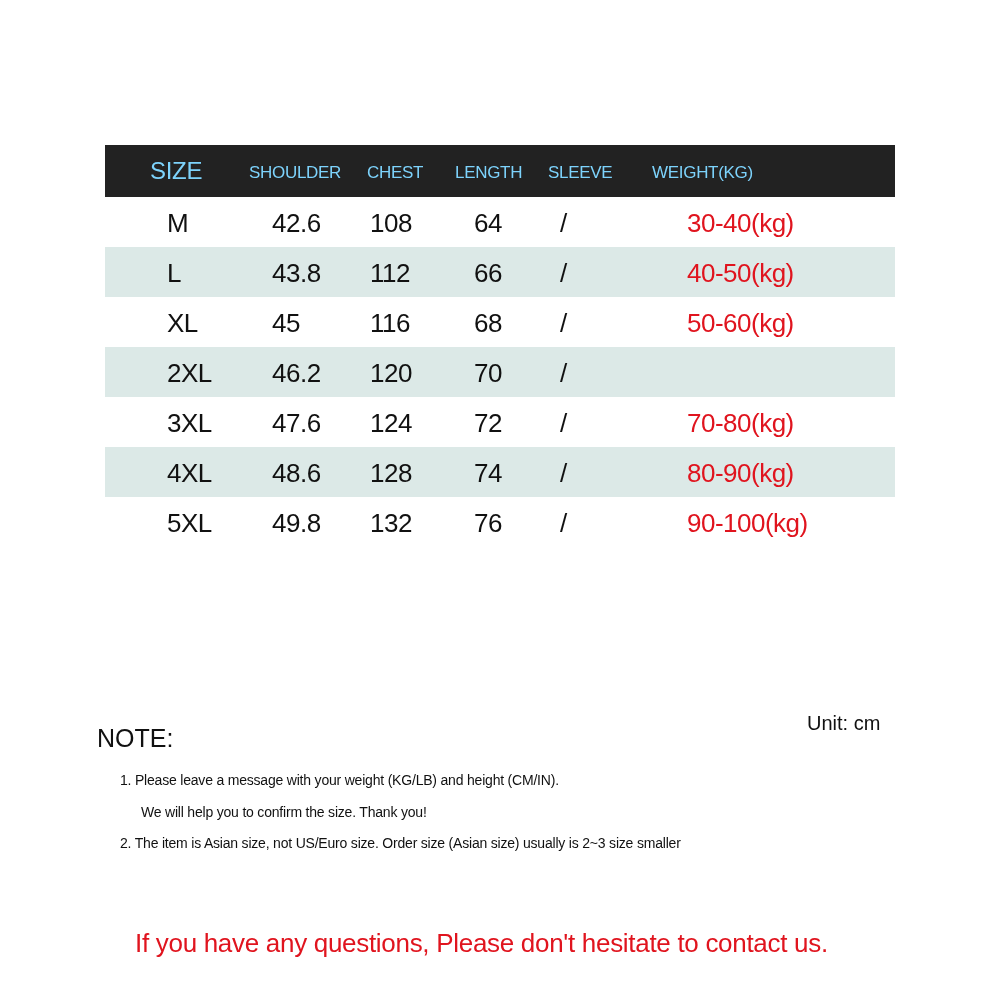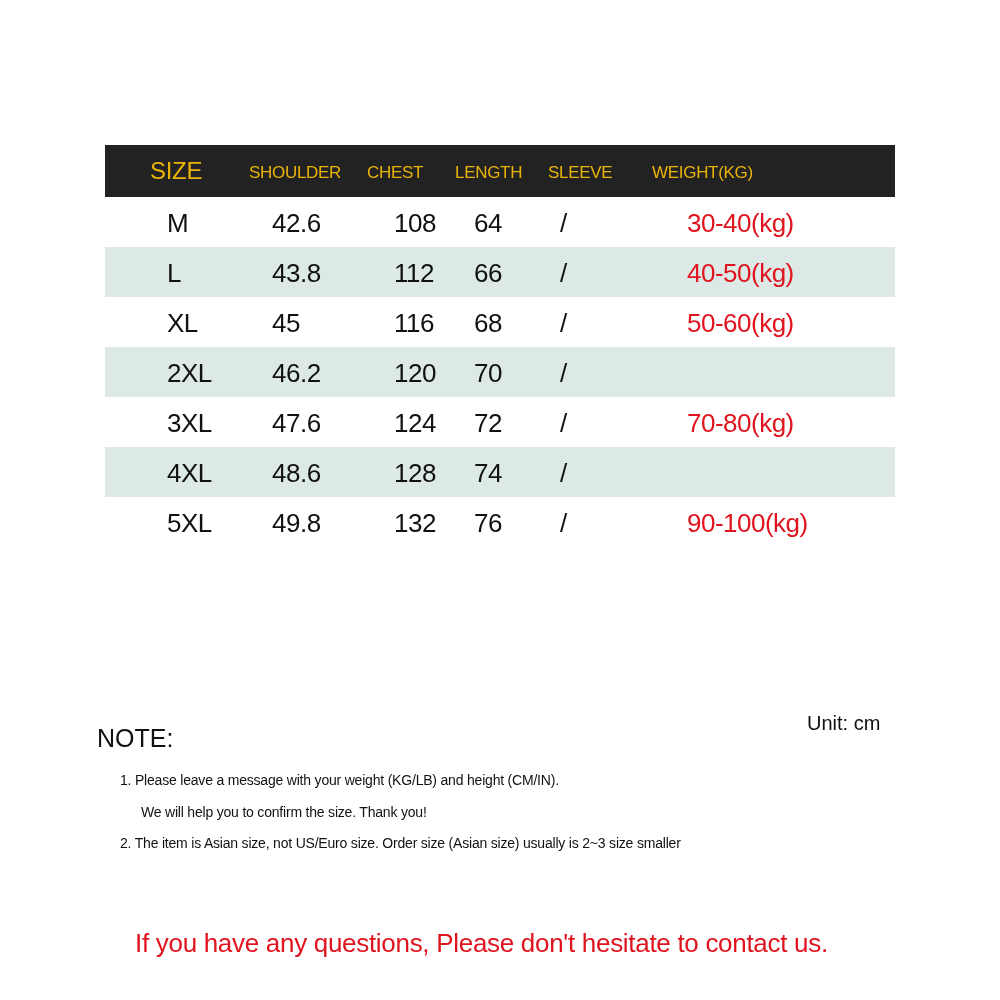--- a/index.html
+++ b/index.html
@@ -1,27 +1,27 @@
 <!DOCTYPE html>
 <html><head>
 <meta charset="utf-8">
 <style>
   html, body { margin: 0; padding: 0; background: #ffffff; }
   body { width: 1000px; height: 1000px; position: relative; overflow: hidden; font-family: "Liberation Sans", "DejaVu Sans", sans-serif; color: #111; }
   .table { position: absolute; left: 105px; top: 145px; width: 790px; }
-  .thead { height: 52px; background: #222222; color: #eab308; position: relative; }
+  .thead { height: 52px; background: #222222; color: #7dd3fc; position: relative; }
   .thead span { position: absolute; top: 0; line-height: 56px; font-size: 17px; letter-spacing: -0.3px; }
   .thead .h-size { font-size: 24px; line-height: 52px; }
   .row { height: 50px; position: relative; font-size: 26px; letter-spacing: -0.5px; }
   .row.alt { background: #dce9e7; }
   .row span { position: absolute; top: 0; line-height: 52px; }
   .row .weight { color: #e0141e; margin-left: 16px; }
   .c-size { left: 62px; }
   .c-shoulder { left: 167px; }
-  .c-chest { left: 265px; margin-left: 24px; }
+  .c-chest { left: 265px; }
   .c-length { left: 369px; }
   .c-sleeve { left: 455px; }
   .c-weight { left: 566px; }
   .h-size { left: 45px; }
   .h-shoulder { left: 144px; }
   .h-chest { left: 262px; }
   .h-length { left: 350px; }
   .h-sleeve { left: 443px; }
   .h-weight { left: 547px; }
   .unit { position: absolute; left: 807px; top: 712px; font-size: 20px; }
@@ -82,20 +82,21 @@
     <span class="c-length">72</span>
     <span class="c-sleeve">/</span>
     <span class="c-weight weight">70-80(kg)</span>
   </div>
   <div class="row alt">
     <span class="c-size">4XL</span>
     <span class="c-shoulder">48.6</span>
     <span class="c-chest">128</span>
     <span class="c-length">74</span>
     <span class="c-sleeve">/</span>
+    <span class="c-weight weight">80-90(kg)</span>
   </div>
   <div class="row">
     <span class="c-size">5XL</span>
     <span class="c-shoulder">49.8</span>
     <span class="c-chest">132</span>
     <span class="c-length">76</span>
     <span class="c-sleeve">/</span>
     <span class="c-weight weight">90-100(kg)</span>
   </div>
 </div>

